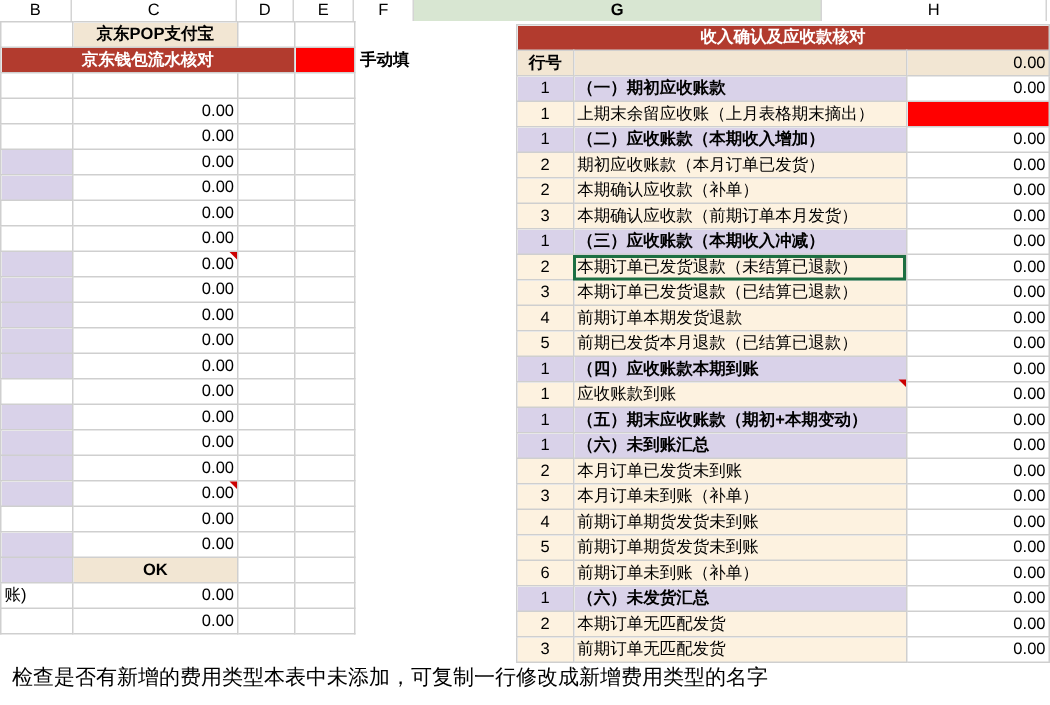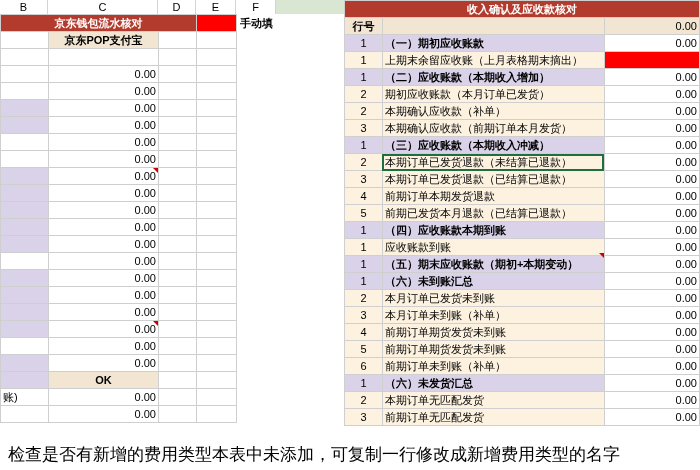--- a/index.html
+++ b/index.html
@@ -39,29 +39,29 @@
   .lav{background:#d9d2e9;}
   .cream{background:#fdf2e0;}
   .tan{background:#f2e6d3;}
   .white{background:#ffffff;}
 
   
   .leftblock{position:absolute;left:0;top:14px;}
   .leftblock td{border-color:#c8c8c8;}
 
   
-  .rightblock{position:absolute;left:344px;top:0;padding-left:16px;}
+  .rightblock{position:absolute;left:344px;top:16px;padding-left:16px;}
   .manual{
     color:#000;font-weight:bold;font-size:12px;text-align:center;
   }
 
   .selcell{outline:2px solid #1d6f42;outline-offset:-2px;}
 
   .footnote{
-    position:absolute;left:8px;top:443px;font-size:17px;color:#000;
+    position:absolute;left:8px;top:443px;font-size:14px;color:#000;
   }
 
   .tri{
     position:absolute;width:0;height:0;
     border-left:5px solid transparent;border-top:5px solid #c00;
   }
 </style>
 </head>
 <body>
 
@@ -73,32 +73,32 @@
     <div class="ch" style="width:38px">D</div>
     <div class="ch" style="width:40px">E</div>
     <div class="ch" style="width:40px">F</div>
     <div class="ch sel" style="width:272px">G</div>
     <div class="ch" style="width:150px">H</div>
   </div>
 
   <table class="grid leftblock">
     <tbody>
         <tr>
-      <td class="dkred bold ctr" colspan="3" style="width:196px;">京东钱包流水核对</td>
-      <td class="red" style="width:38px;"></td>
-      <td class="manual" style="width:40px;border:none;">手动填</td>
-    </tr>
-    <tr>
       <td class="white" style="width:48px;"></td>
       <td class="tan ctr bold" style="width:110px;">京东POP支付宝</td>
       <td class="white" style="width:38px;"></td>
       <td class="white" style="width:40px;"></td>
       <td style="border:none;width:40px;"></td>
     </tr>
     <tr>
+      <td class="dkred bold ctr" colspan="3" style="width:196px;">京东钱包流水核对</td>
+      <td class="red" style="width:38px;"></td>
+      <td class="manual" style="width:40px;border:none;">手动填</td>
+    </tr>
+    <tr>
       <td class="white"></td>
       <td class="white num"></td>
       <td class="white"></td>
       <td class="white"></td>
       <td style="border:none;"></td>
     </tr>
     <tr>
       <td class="white"></td>
       <td class="white num">0.00</td>
       <td class="white"></td>

